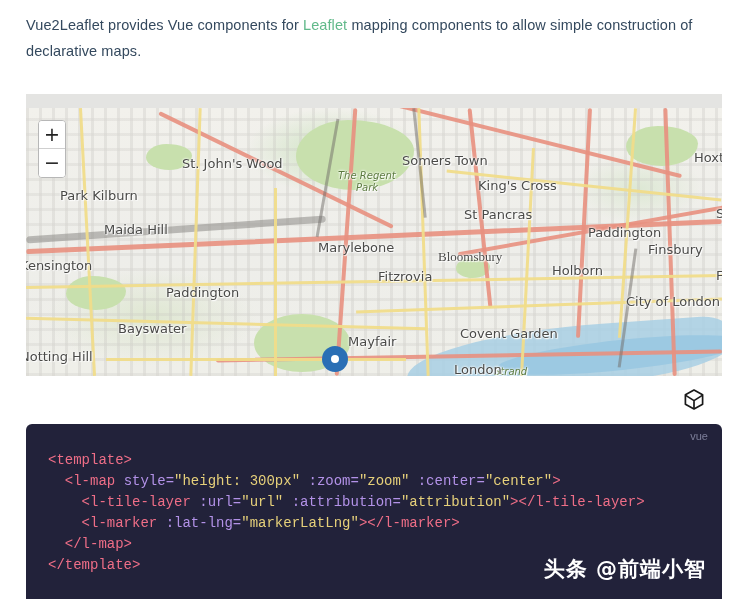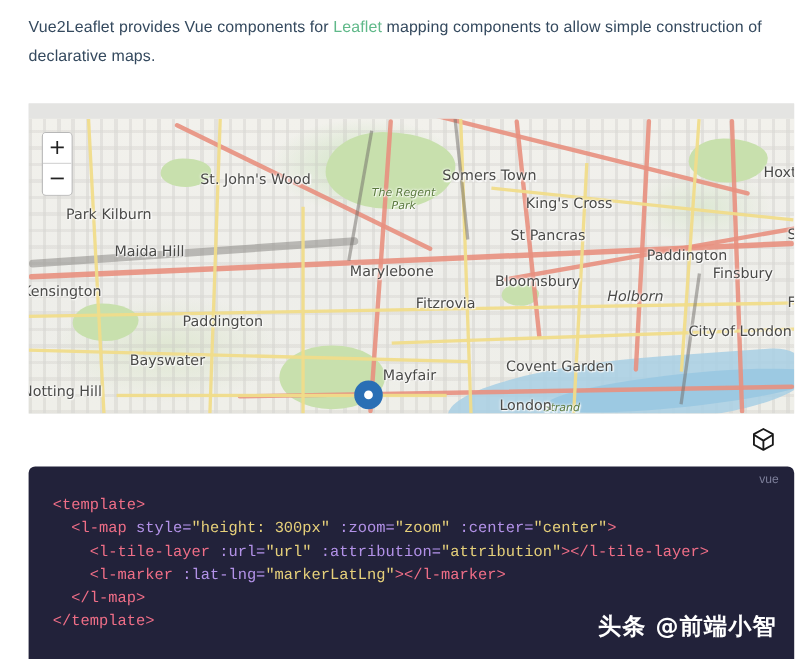--- a/index.html
+++ b/index.html
@@ -269,25 +269,25 @@
         <div class="lbl big" style="left: 376px; top: 45px;">Somers Town</div>
         <div class="lbl big" style="left: 668px; top: 42px;">Hoxton</div>
         <div class="lbl park-lbl" style="left: 312px; top: 46px;">The Regent</div>
         <div class="lbl park-lbl" style="left: 330px; top: 58px;">Park</div>
         <div class="lbl big" style="left: 34px; top: 80px;">Park Kilburn</div>
         <div class="lbl big" style="left: 452px; top: 70px;">King's Cross</div>
         <div class="lbl big" style="left: 78px; top: 114px;">Maida Hill</div>
         <div class="lbl big" style="left: 438px; top: 99px;">St Pancras</div>
         <div class="lbl big" style="left: 562px; top: 117px;">Paddington</div>
         <div class="lbl big" style="left: 292px; top: 132px;">Marylebone</div>
-        <div class="lbl big" style="left: 424px; top: 141px;">Bloomsbury</div>
+        <div class="lbl big" style="left: 412px; top: 141px; font-family: Liberation Serif, serif;">Bloomsbury</div>
         <div class="lbl big" style="left: 622px; top: 134px;">Finsbury</div>
         <div class="lbl big" style="left: -6px; top: 150px;">Kensington</div>
         <div class="lbl big" style="left: 352px; top: 161px;">Fitzrovia</div>
-        <div class="lbl big" style="left: 526px; top: 155px; font-style: italic;">Holborn</div>
+        <div class="lbl big" style="left: 526px; top: 155px;">Holborn</div>
         <div class="lbl big" style="left: 140px; top: 177px;">Paddington</div>
         <div class="lbl big" style="left: 600px; top: 186px;">City of London</div>
         <div class="lbl big" style="left: 92px; top: 213px;">Bayswater</div>
         <div class="lbl big" style="left: -6px; top: 241px;">Notting Hill</div>
         <div class="lbl big" style="left: 322px; top: 226px;">Mayfair</div>
         <div class="lbl big" style="left: 434px; top: 218px;">Covent Garden</div>
         <div class="lbl park-lbl" style="left: 468px; top: 242px;">Strand</div>
         <div class="lbl big" style="left: 428px; top: 254px;">London</div>
         <div class="lbl big" style="left: 690px; top: 98px;">Sh</div>
         <div class="lbl big" style="left: 690px; top: 160px;">F</div>

